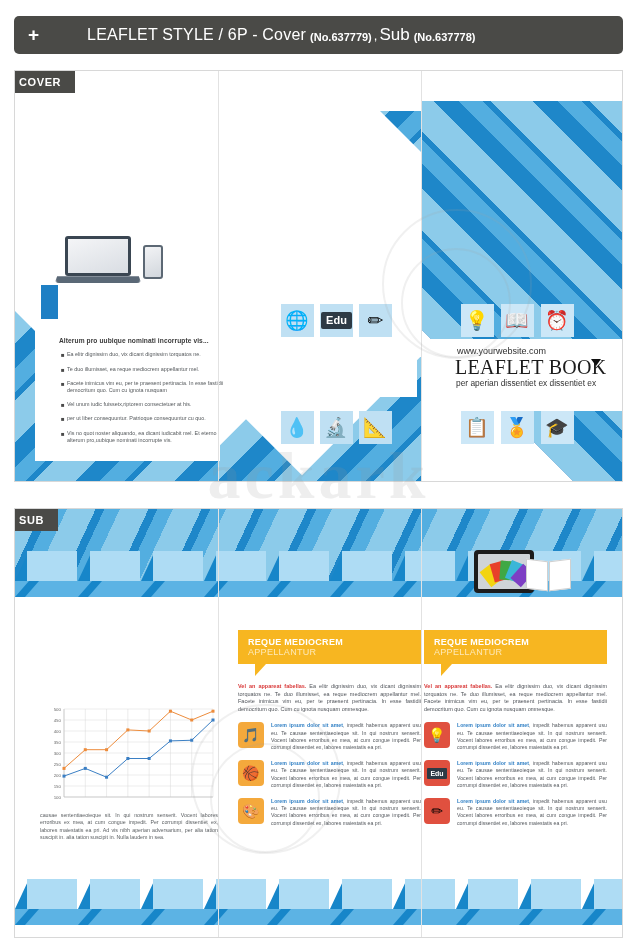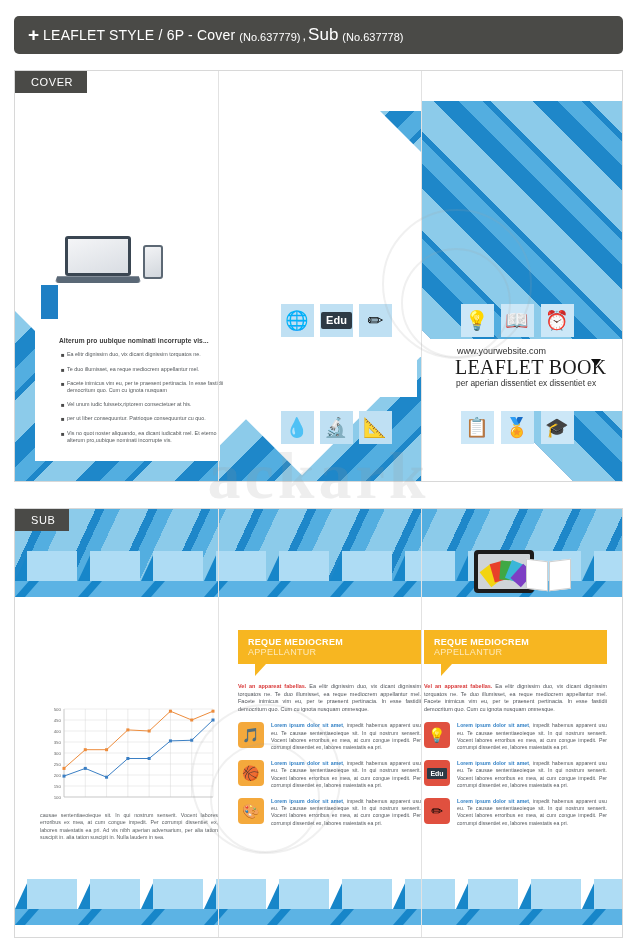--- a/index.html
+++ b/index.html
@@ -14,38 +14,38 @@
   .page { position: relative; width: 637px; height: 952px; background:#fff; }
 
   
   .titlebar {
     position: absolute; left: 14px; top: 16px; width: 609px; height: 38px;
     background: #4a4a47; border-radius: 5px;
     display: flex; align-items: center; padding-left: 14px;
     color: #ffffff; white-space: nowrap; overflow: hidden;
   }
   .tb-plus { font-size: 19px; font-weight: 700; margin-right: 4px; }
-  .tb-main { font-size: 14px; font-weight: 400; letter-spacing: .2px; }
-  .tb-no   { font-size: 11px; font-weight: 400; margin: 4px 2px 0 4px; }
+  .tb-main { font-size: 16px; font-weight: 400; letter-spacing: .2px; margin-left: 44px; }
+  .tb-no   { font-size: 11px; font-weight: 700; margin: 4px 2px 0 4px; }
   .tb-sub  { font-size: 17px; font-weight: 400; }
   .tb-comma{ font-size: 13px; margin-right:2px;}
 
   
   .board {
     position: absolute; left: 14px; width: 609px;
     border: 1px solid #d8d8d8; background: #fff; overflow: hidden;
   }
   #cover-board { top: 70px; height: 412px; }
   #sub-board   { top: 508px; height: 430px; }
 
   .board-tag {
     position: absolute; left: 0; top: 0; z-index: 40;
     background: #4a4a47; color: #fff;
-    font-size: 11px; font-weight: 400; letter-spacing: .6px;
-    padding: 5px 14px 5px 16px;
+    font-size: 11px; font-weight: 700; letter-spacing: .6px;
+    padding: 5px 14px 5px 4px;
   }
 
   
   .fold { position: absolute; top: 0; bottom: 0; width: 1px; background: #e2e2e2; z-index: 30; }
 
   
   .cover-art { position: absolute; inset: 0; overflow: hidden; }
   .panel { position: absolute; top: 0; bottom: 0; overflow: hidden; }
   .p1 { left: 0;     width: 203px; }
   .p2 { left: 203px; width: 203px; }

